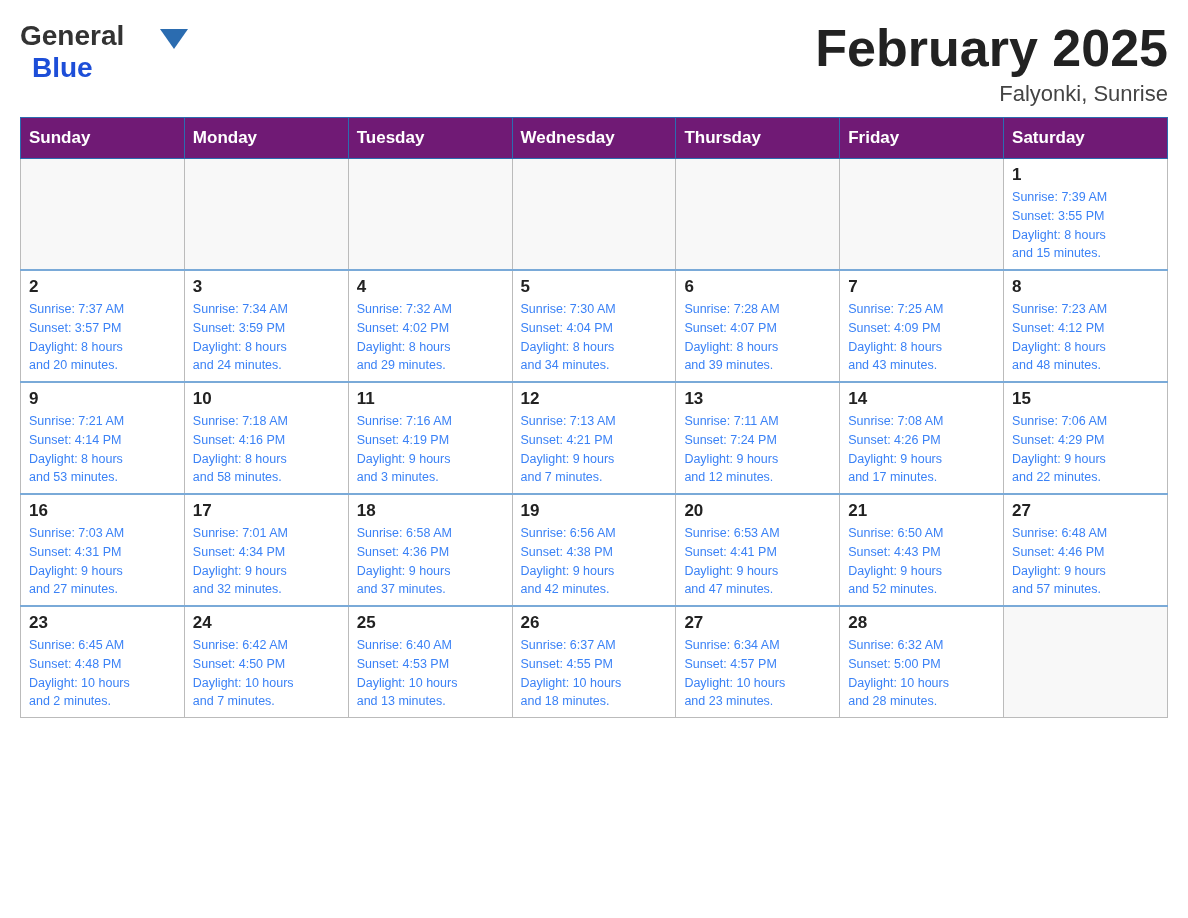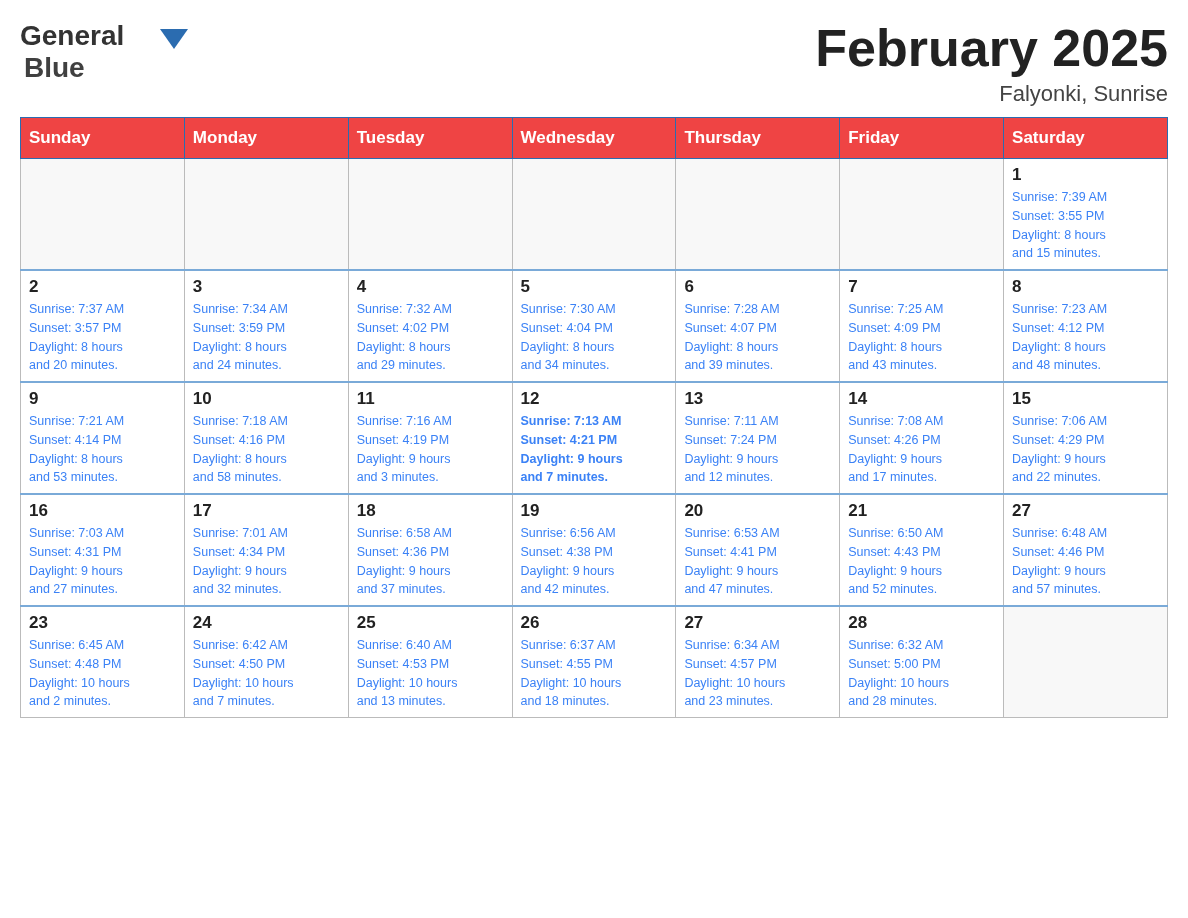--- a/index.html
+++ b/index.html
@@ -36,22 +36,22 @@
       height: 0;
       border-left: 14px solid transparent;
       border-right: 14px solid transparent;
       border-top: 20px solid #2b6cb0;
       margin-left: 4px;
       margin-top: 6px;
     }
     .logo-blue {
       font-size: 28px;
       font-weight: bold;
-      color: #404040;
-      margin-left: 4px;
+      color: #1d4ed8;
+      margin-left: 12px;
     }
     .title-block {
       text-align: right;
     }
     .title-block h1 {
       font-size: 52px;
       font-weight: bold;
       color: #222;
       line-height: 1.1;
     }
@@ -60,21 +60,21 @@
       font-weight: normal;
       color: #444;
       margin-top: 4px;
     }
     .calendar {
       width: 100%;
       border-collapse: collapse;
       margin-top: 8px;
     }
     .calendar thead tr th {
-      background-color: #ef4444;
+      background-color: #701a75;
       color: #fff;
       font-size: 17px;
       font-weight: bold;
       padding: 10px 8px;
       text-align: left;
       border: 1px solid #2b6cb0;
     }
     .calendar tbody tr td {
       vertical-align: top;
       border: 1px solid #bbb;
@@ -216,21 +216,21 @@
         </td>
         <td>
           <div class="day-number">11</div>
           <div class="day-info" style="white-space: pre-line;">Sunrise: 7:16 AM
 Sunset: 4:19 PM
 Daylight: 9 hours
 and 3 minutes.</div>
         </td>
         <td>
           <div class="day-number">12</div>
-          <div class="day-info" style="white-space: pre-line; font-weight: bold;">Sunrise: 7:13 AM
+          <div class="day-info" style="white-space: pre-line;">Sunrise: 7:13 AM
 Sunset: 4:21 PM
 Daylight: 9 hours
 and 7 minutes.</div>
         </td>
         <td>
           <div class="day-number">13</div>
           <div class="day-info" style="white-space: pre-line;">Sunrise: 7:11 AM
 Sunset: 7:24 PM
 Daylight: 9 hours
 and 12 minutes.</div>

